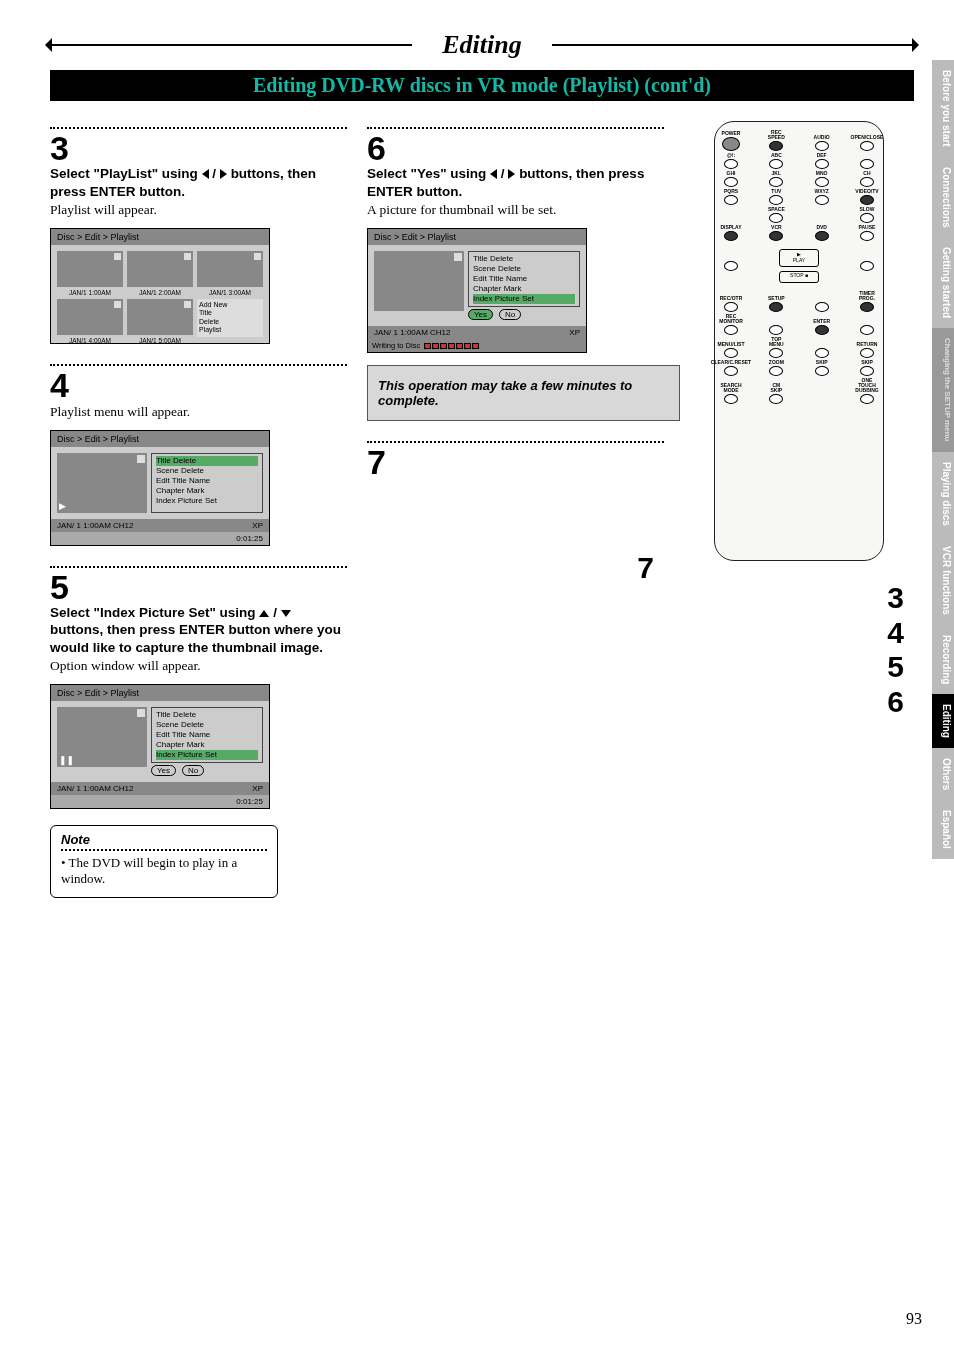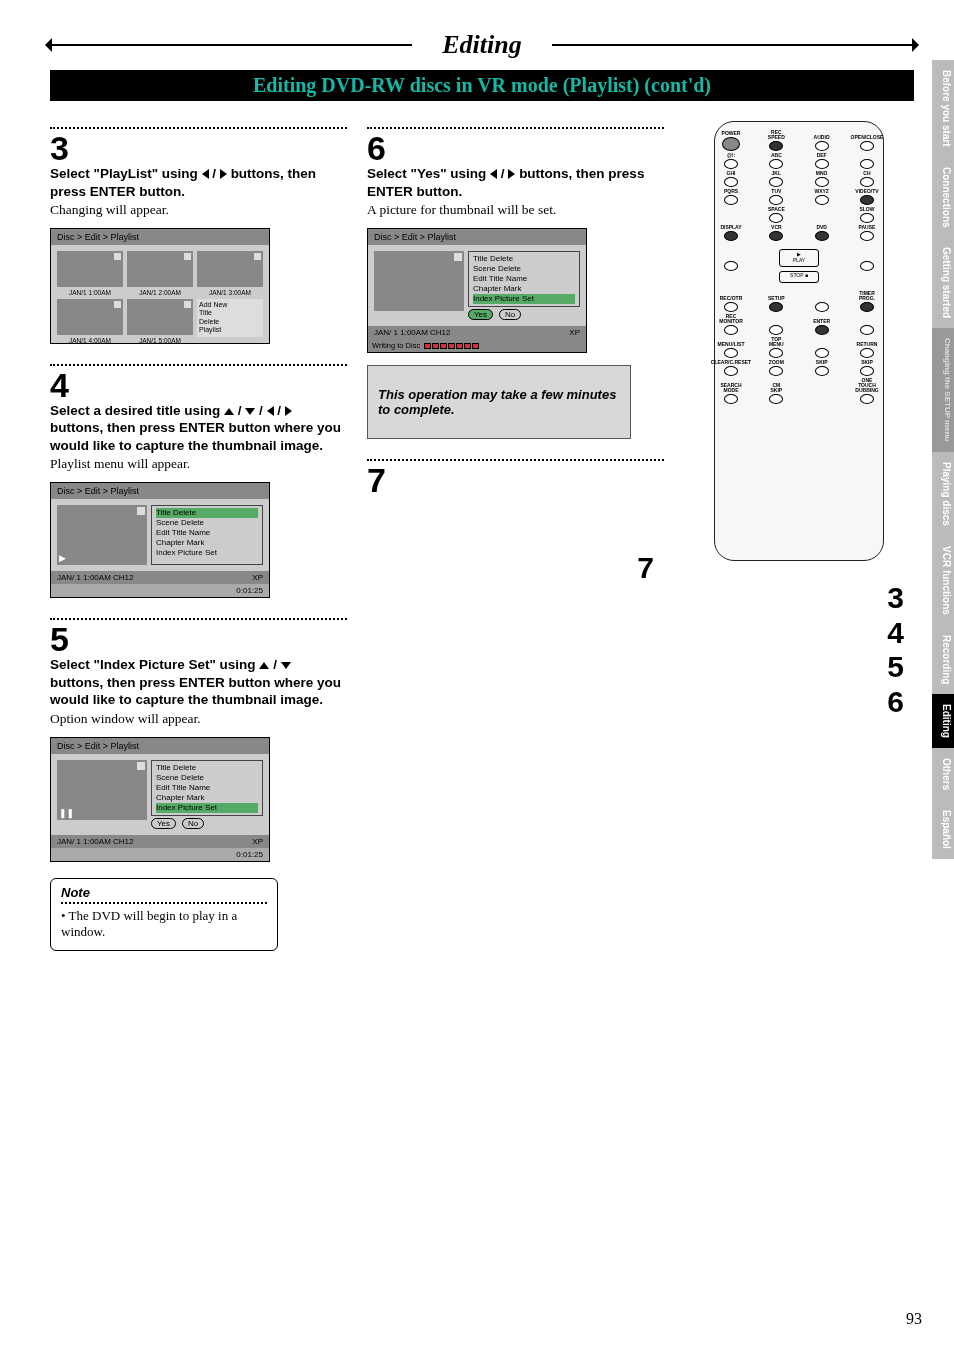--- a/index.html
+++ b/index.html
@@ -32,21 +32,21 @@
   .screen-footer { background: #888; padding: 2px 6px; font-size: 8px; color: #000; display:flex; justify-content:space-between;}
   .screen-footer2 { background:#aaa; padding:2px 6px; font-size:8px; text-align:right;}
   .single-thumb-layout { display:flex; gap:4px; }
   .single-thumb { background:#888; width:90px; height:60px; position:relative;}
   .single-thumb .mark { position:absolute; top:2px; right:2px; width:8px; height:8px; background:#ddd;}
   .single-thumb .play { position:absolute; bottom:2px; left:2px; color:#fff; font-size:9px;}
   .opt-list { background:#ccc; border:1px solid #444; font-size:8px; padding:2px 4px; line-height:1.25; flex:1;}
   .opt-list .hl { background:#5a6; }
   .yn { display:flex; gap:6px; justify-content:flex-start; padding:2px 4px 0 0; font-size:8px;}
   .yn span { border:1px solid #000; border-radius:6px; padding:0 5px; background:#ccc;}
-  .info-box { border:1px solid #555; background:#d8d8d8; padding:21px 10px; font-family:Arial,sans-serif; font-size:13px; font-weight:bold; font-style:italic; margin-top:12px; width:264px;}
+  .info-box { border:1px solid #555; background:#d8d8d8; padding:12px 10px; font-family:Arial,sans-serif; font-size:13px; font-weight:bold; font-style:italic; margin-top:12px; width:313px;}
   .note-box { border:1px solid #000; border-radius:6px; padding:6px 10px 10px 10px; margin-top:16px; font-size:13px; width:228px;}
   .note-box .nh { font-style:italic; font-weight:bold; font-family:Arial,sans-serif; margin-bottom:2px;}
   .note-box .nd { border-top:2px dotted #000; margin:2px 0 4px 0;}
   .tri { display:inline-block; width:0; height:0; vertical-align:middle;}
   .tri.l { border-top:5px solid transparent; border-bottom:5px solid transparent; border-right:7px solid #000;}
   .tri.r { border-top:5px solid transparent; border-bottom:5px solid transparent; border-left:7px solid #000;}
   .tri.u { border-left:5px solid transparent; border-right:5px solid transparent; border-bottom:7px solid #000;}
   .tri.d { border-left:5px solid transparent; border-right:5px solid transparent; border-top:7px solid #000;}
   
   .side-tabs { position:absolute; top:60px; right:0; width:22px; display:flex; flex-direction:column;}
@@ -85,21 +85,21 @@
   <div class="subtitle-bar">Editing DVD-RW discs in VR mode (Playlist) (cont'd)</div>
 
   <div class="columns">
 
     <div class="col">
       <div class="dotted"></div>
       <div class="step-num">3</div>
       <p class="instr">
         <b><span>Select "PlayList" using </span><span class="tri l"></span> / <span class="tri r"></span><span> buttons, then press ENTER button.</span></b>
       </p>
-      <p class="result">Changing will appear.</p>
+      <p class="result">Playlist will appear.</p>
 
       <div class="screen">
         <div class="screen-header">Disc &gt; Edit &gt; Playlist</div>
         <div class="screen-body">
           <div class="thumbs-grid">
             <div class="thumb">
                 <div class="mark"></div>
                 <div class="label">JAN/1 1:00AM</div>
               </div>
             <div class="thumb">
@@ -125,23 +125,20 @@
               <div>Title</div>
               <div>Delete</div>
               <div>Playlist</div>
             </div>
           </div>
         </div>
       </div>
 
       <div class="dotted" style="margin-top:20px;"></div>
       <div class="step-num">4</div>
-      <p class="instr">
-        <b><span>Select a desired title using </span><span class="tri u"></span> / <span class="tri d"></span> / <span class="tri l"></span> / <span class="tri r"></span><span> buttons, then press ENTER button where you would like to capture the thumbnail image.</span></b>
-      </p>
       <p class="result">Playlist menu will appear.</p>
 
       <div class="screen">
         <div class="screen-header">Disc &gt; Edit &gt; Playlist</div>
         <div class="screen-body">
           <div class="single-thumb-layout">
             <div class="single-thumb">
                 <div class="mark"></div>
                 <div class="play">▶</div>
               </div>

